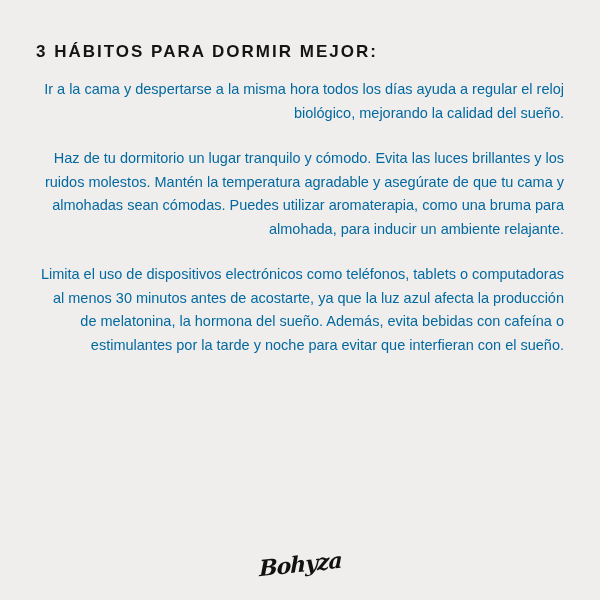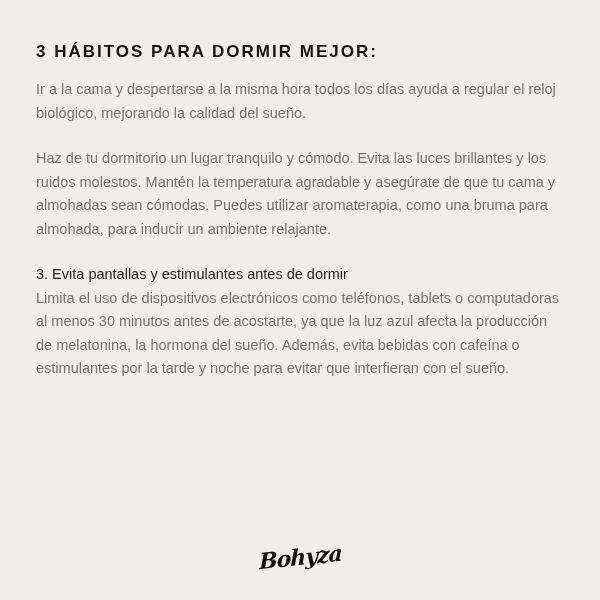--- a/index.html
+++ b/index.html
@@ -11,21 +11,21 @@
     height: 600px;
     background: #f0eeec;
     font-family: "Liberation Sans", sans-serif;
     color: #1c1c1c;
     overflow: hidden;
   }
   .page {
     box-sizing: border-box;
     width: 600px;
     height: 600px;
-    padding: 42px 36px 8px 36px;
+    padding: 42px 36px 1px 36px;
     display: flex;
     flex-direction: column;
   }
   .title {
     font-size: 17px;
     font-weight: bold;
     letter-spacing: 2.0px;
     text-transform: uppercase;
     color: #141414;
     margin: 0 0 16px 0;
@@ -39,22 +39,23 @@
   }
   .section-heading {
     font-size: 14.5px;
     line-height: 1.62;
     color: #1f1f1f;
     margin: 0;
   }
   .section-body {
     font-size: 14.5px;
     line-height: 1.62;
-    color: #737373;
+    color: #0369a1;
     margin: 0;
+    text-align: right;
   }
   .signature-wrap {
     margin-top: auto;
     display: flex;
     justify-content: center;
     align-items: flex-end;
     padding-bottom: 22px;
   }
   .signature {
     font-family: "DejaVu Serif", serif;
@@ -75,21 +76,20 @@
 
   <div class="section">
     <p class="section-body">Ir a la cama y despertarse a la misma hora todos los días ayuda a regular el reloj biológico, mejorando la calidad del sueño.</p>
   </div>
 
   <div class="section">
     <p class="section-body">Haz de tu dormitorio un lugar tranquilo y cómodo. Evita las luces brillantes y los ruidos molestos. Mantén la temperatura agradable y asegúrate de que tu cama y almohadas sean cómodas. Puedes utilizar aromaterapia, como una bruma para almohada, para inducir un ambiente relajante.</p>
   </div>
 
   <div class="section">
-    <p class="section-heading">3. Evita pantallas y estimulantes antes de dormir</p>
     <p class="section-body">Limita el uso de dispositivos electrónicos como teléfonos, tablets o computadoras al menos 30 minutos antes de acostarte, ya que la luz azul afecta la producción de melatonina, la hormona del sueño. Además, evita bebidas con cafeína o estimulantes por la tarde y noche para evitar que interfieran con el sueño.</p>
   </div>
 
   <div class="signature-wrap">
     <span class="signature">Bohyza</span>
   </div>
 
 </div>
 
 </body></html>

